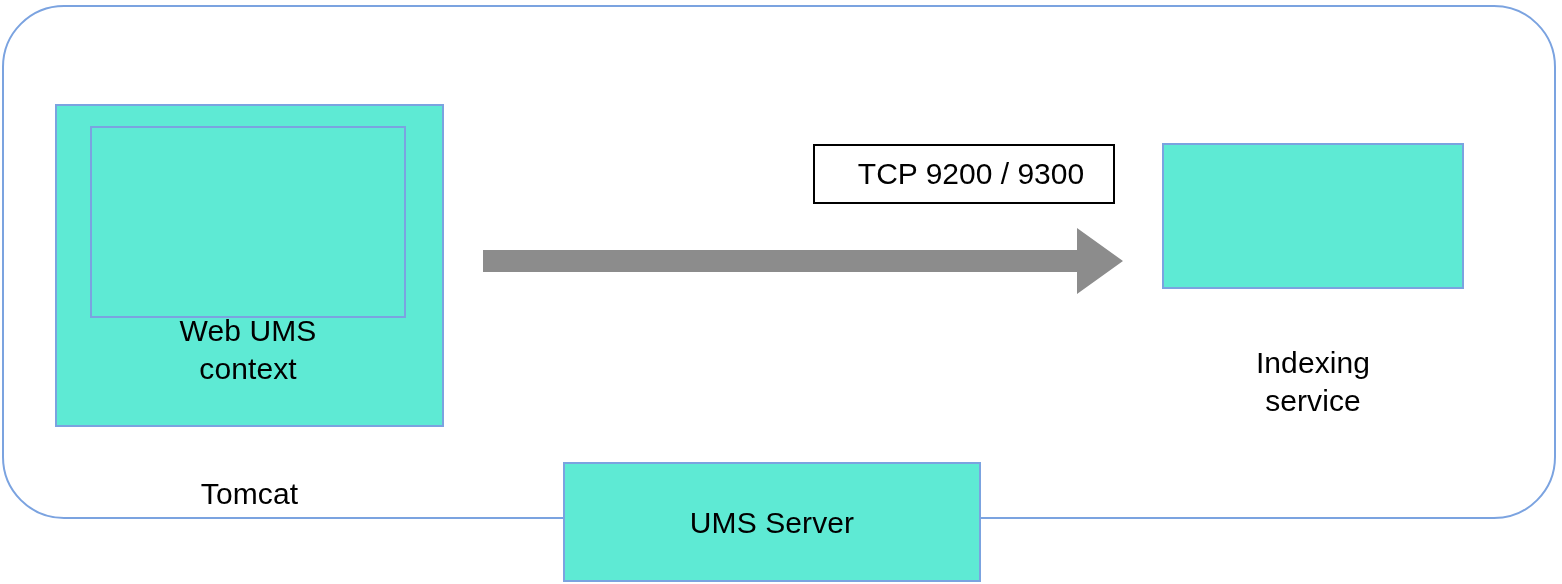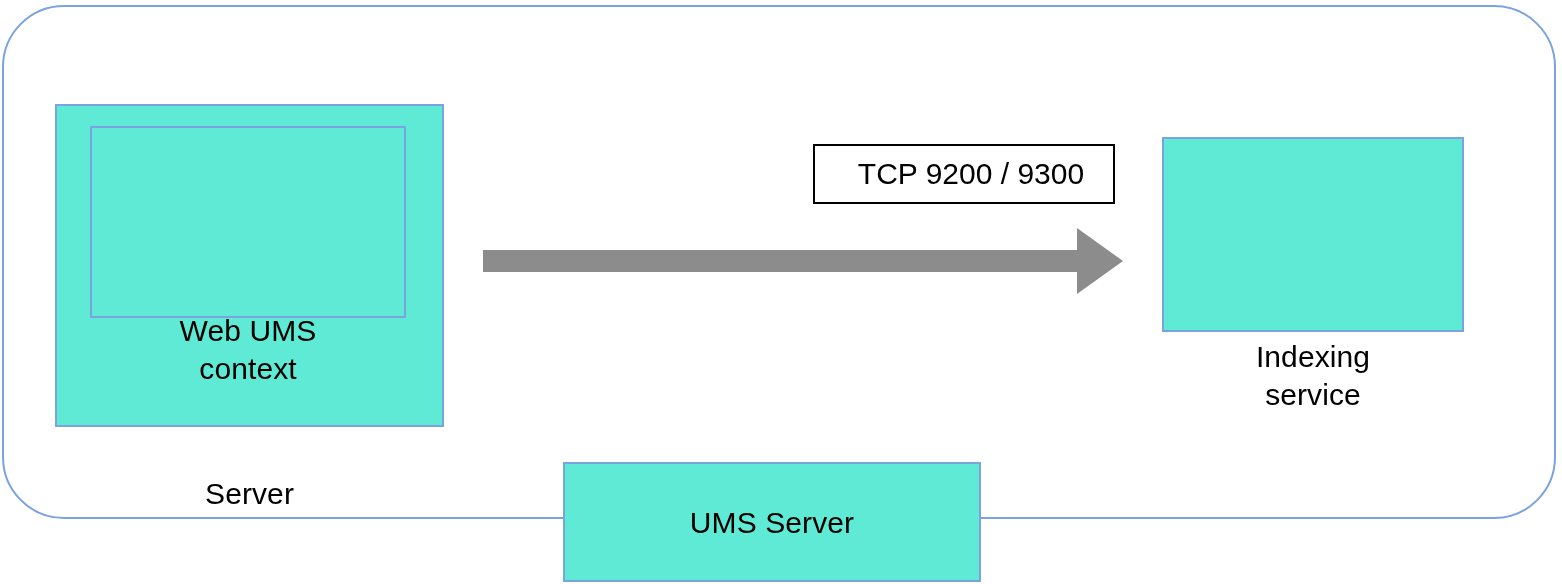--- a/index.html
+++ b/index.html
@@ -72,23 +72,23 @@
     width: 316px;
     height: 192px;
   }
   #web-ums-context-label {
     top: 184px;
   }
 
   
   #indexing-service-box {
     left: 1162px;
-    top: 137px;
+    top: 143px;
     width: 302px;
-    height: 195px;
+    height: 146px;
   }
   #indexing-service-label {
     top: 199px;
   }
 
   
   #ums-server-box {
     left: 563px;
     top: 462px;
     width: 418px;
@@ -137,21 +137,21 @@
   }
 </style>
 </head>
 <body>
 
 <div id="diagram-canvas">
 
   <div class="outer-boundary"></div>
 
   <div class="node-box" id="tomcat-box">
-    <div class="node-label" id="tomcat-label">Server</div>
+    <div class="node-label" id="tomcat-label">Tomcat</div>
   </div>
 
   <div class="node-box" id="web-ums-context-box">
     <div class="node-label" id="web-ums-context-label">Web UMS
 context</div>
   </div>
 
   <svg id="flow-arrow" viewBox="0 0 646 78" xmlns="http://www.w3.org/2000/svg">
     <polygon points="3,28 597,28 597,6 643,39 597,72 597,50 3,50" fill="#8C8C8C"></polygon>
   </svg>

